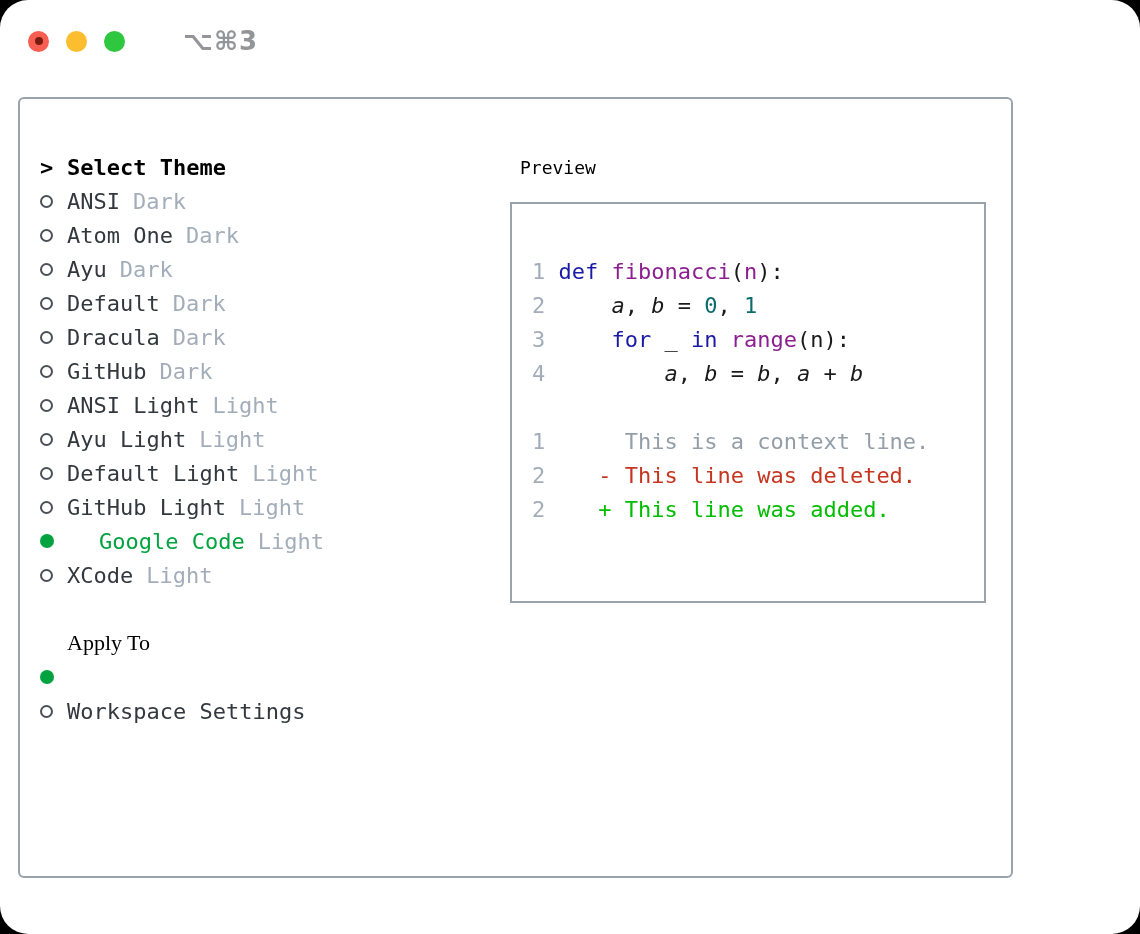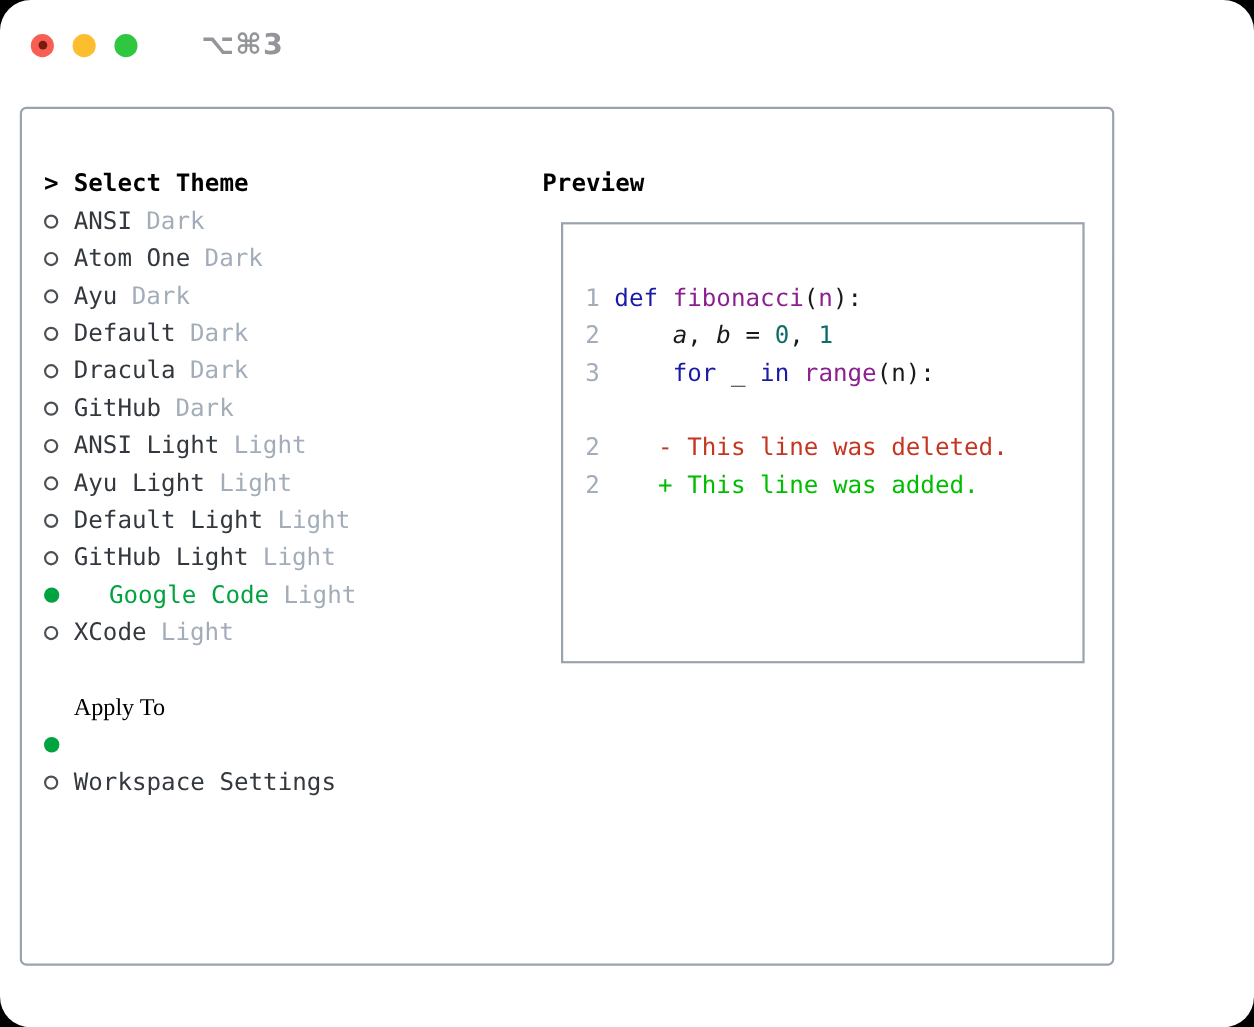--- a/index.html
+++ b/index.html
@@ -40,21 +40,21 @@
   .header-label{font-weight:bold;color:#000;}
   .header2-label{color:#000;font-family:Liberation Serif, serif;}
   .ring{width:13px;height:13px;border:2px solid #4a5056;border-radius:50%;}
   .dot-sel{width:14px;height:14px;border-radius:50%;background:var(--accent-green);}
   .label{color:var(--item-text);}
   .label.sel{color:var(--accent-green);margin-left:32px;}
   .variant{color:var(--muted-gray);margin-left:13px;}
   .help{margin-top:0;line-height:34px;color:var(--muted-gray);font-size:22px;}
 
   
-  .preview-header{position:absolute;left:473px;top:51px;height:34px;display:flex;align-items:center;font-size:22px;font-weight:bold;color:#000;}
+  .preview-header{position:absolute;left:500px;top:51px;height:34px;display:flex;align-items:center;font-size:18px;font-weight:normal;color:#000;}
   .preview-pane{position:absolute;left:490px;top:103px;width:476px;height:401px;border:2px solid var(--border-gray);background:#fff;padding:51px 16px 62px 20px;overflow:hidden;}
   .code-line{height:34px;line-height:34px;white-space:pre;font-size:22px;color:#1a1a1a;}
   .seg-n{color:var(--muted-gray);}
   .seg-k{color:var(--syntax-keyword);}
   .seg-t{color:var(--syntax-type);}
   .seg-l{color:var(--syntax-literal);}
   .seg-p{color:#1a1a1a;}
   .seg-v{color:#1a1a1a;font-style:italic;}
   .seg-c{color:var(--context-gray);}
   .seg-d{color:var(--diff-deleted);}
@@ -113,20 +113,22 @@
 
     </div>
 
     <div class="preview-header">Preview</div>
 
     <div class="preview-pane">
       <div id="preview-code">
           <div class="code-line"><span class="seg-n">1 </span><span class="seg-k">def</span><span class="seg-p"> </span><span class="seg-t">fibonacci</span><span class="seg-p">(</span><span class="seg-t">n</span><span class="seg-p">):</span></div>
           <div class="code-line"><span class="seg-n">2 </span><span class="seg-p">    </span><span class="seg-v">a</span><span class="seg-p">, </span><span class="seg-v">b</span><span class="seg-p"> = </span><span class="seg-l">0</span><span class="seg-p">, </span><span class="seg-l">1</span></div>
           <div class="code-line"><span class="seg-n">3 </span><span class="seg-p">    </span><span class="seg-k">for</span><span class="seg-p"> _ </span><span class="seg-k">in</span><span class="seg-p"> </span><span class="seg-t">range</span><span class="seg-p">(n):</span></div>
+          <div class="code-line"><span class="seg-n">4 </span><span class="seg-p">        </span><span class="seg-v">a</span><span class="seg-p">, </span><span class="seg-v">b</span><span class="seg-p"> = </span><span class="seg-v">b</span><span class="seg-p">, </span><span class="seg-v">a</span><span class="seg-p"> + </span><span class="seg-v">b</span></div>
           <div class="code-line"></div>
+          <div class="code-line"><span class="seg-n">1</span><span class="seg-c">      This is a context line.</span></div>
           <div class="code-line"><span class="seg-n">2</span><span class="seg-d">    - This line was deleted.</span></div>
           <div class="code-line"><span class="seg-n">2</span><span class="seg-a">    + This line was added.</span></div>
         </div>
     </div>
 
   </div>
 </div>
 
 </body></html>

